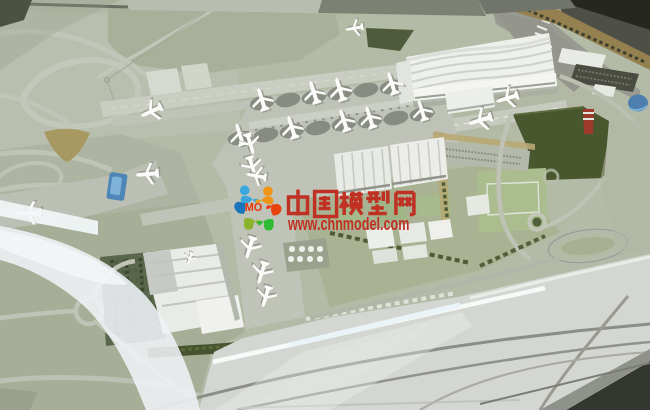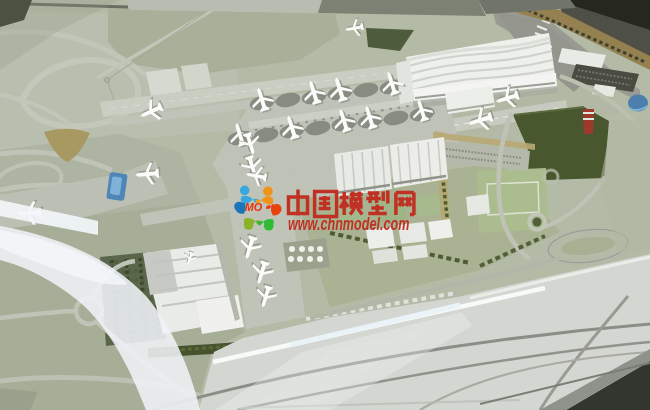--- a/index.html
+++ b/index.html
@@ -1,16 +1,16 @@
 <!DOCTYPE html>
 <html><head>
 <meta charset="utf-8">
 <style>
 html,body{margin:0;padding:0;width:650px;height:410px;overflow:hidden;background:#b2b8a6;font-family:"Liberation Sans",sans-serif;}
-#scene{position:relative;width:650px;height:410px;font-style:italic;}
+#scene{position:relative;width:650px;height:410px;}
 svg{display:block}
 </style>
 </head>
 <body>
 <div id="scene">
 <svg width="650" height="410" viewBox="0 0 650 410" xmlns="http://www.w3.org/2000/svg">
 <defs>
 <g id="pl">
  <path d="M0,-14 L2,-11 L2.2,7 L0,10 L-2.2,7 L-2,-11 Z"></path>
  <path d="M-12,3 L-1.5,-3 L1.5,-3 L12,3 L12,6 L1.5,0.5 L-1.5,0.5 L-12,6 Z"></path>

